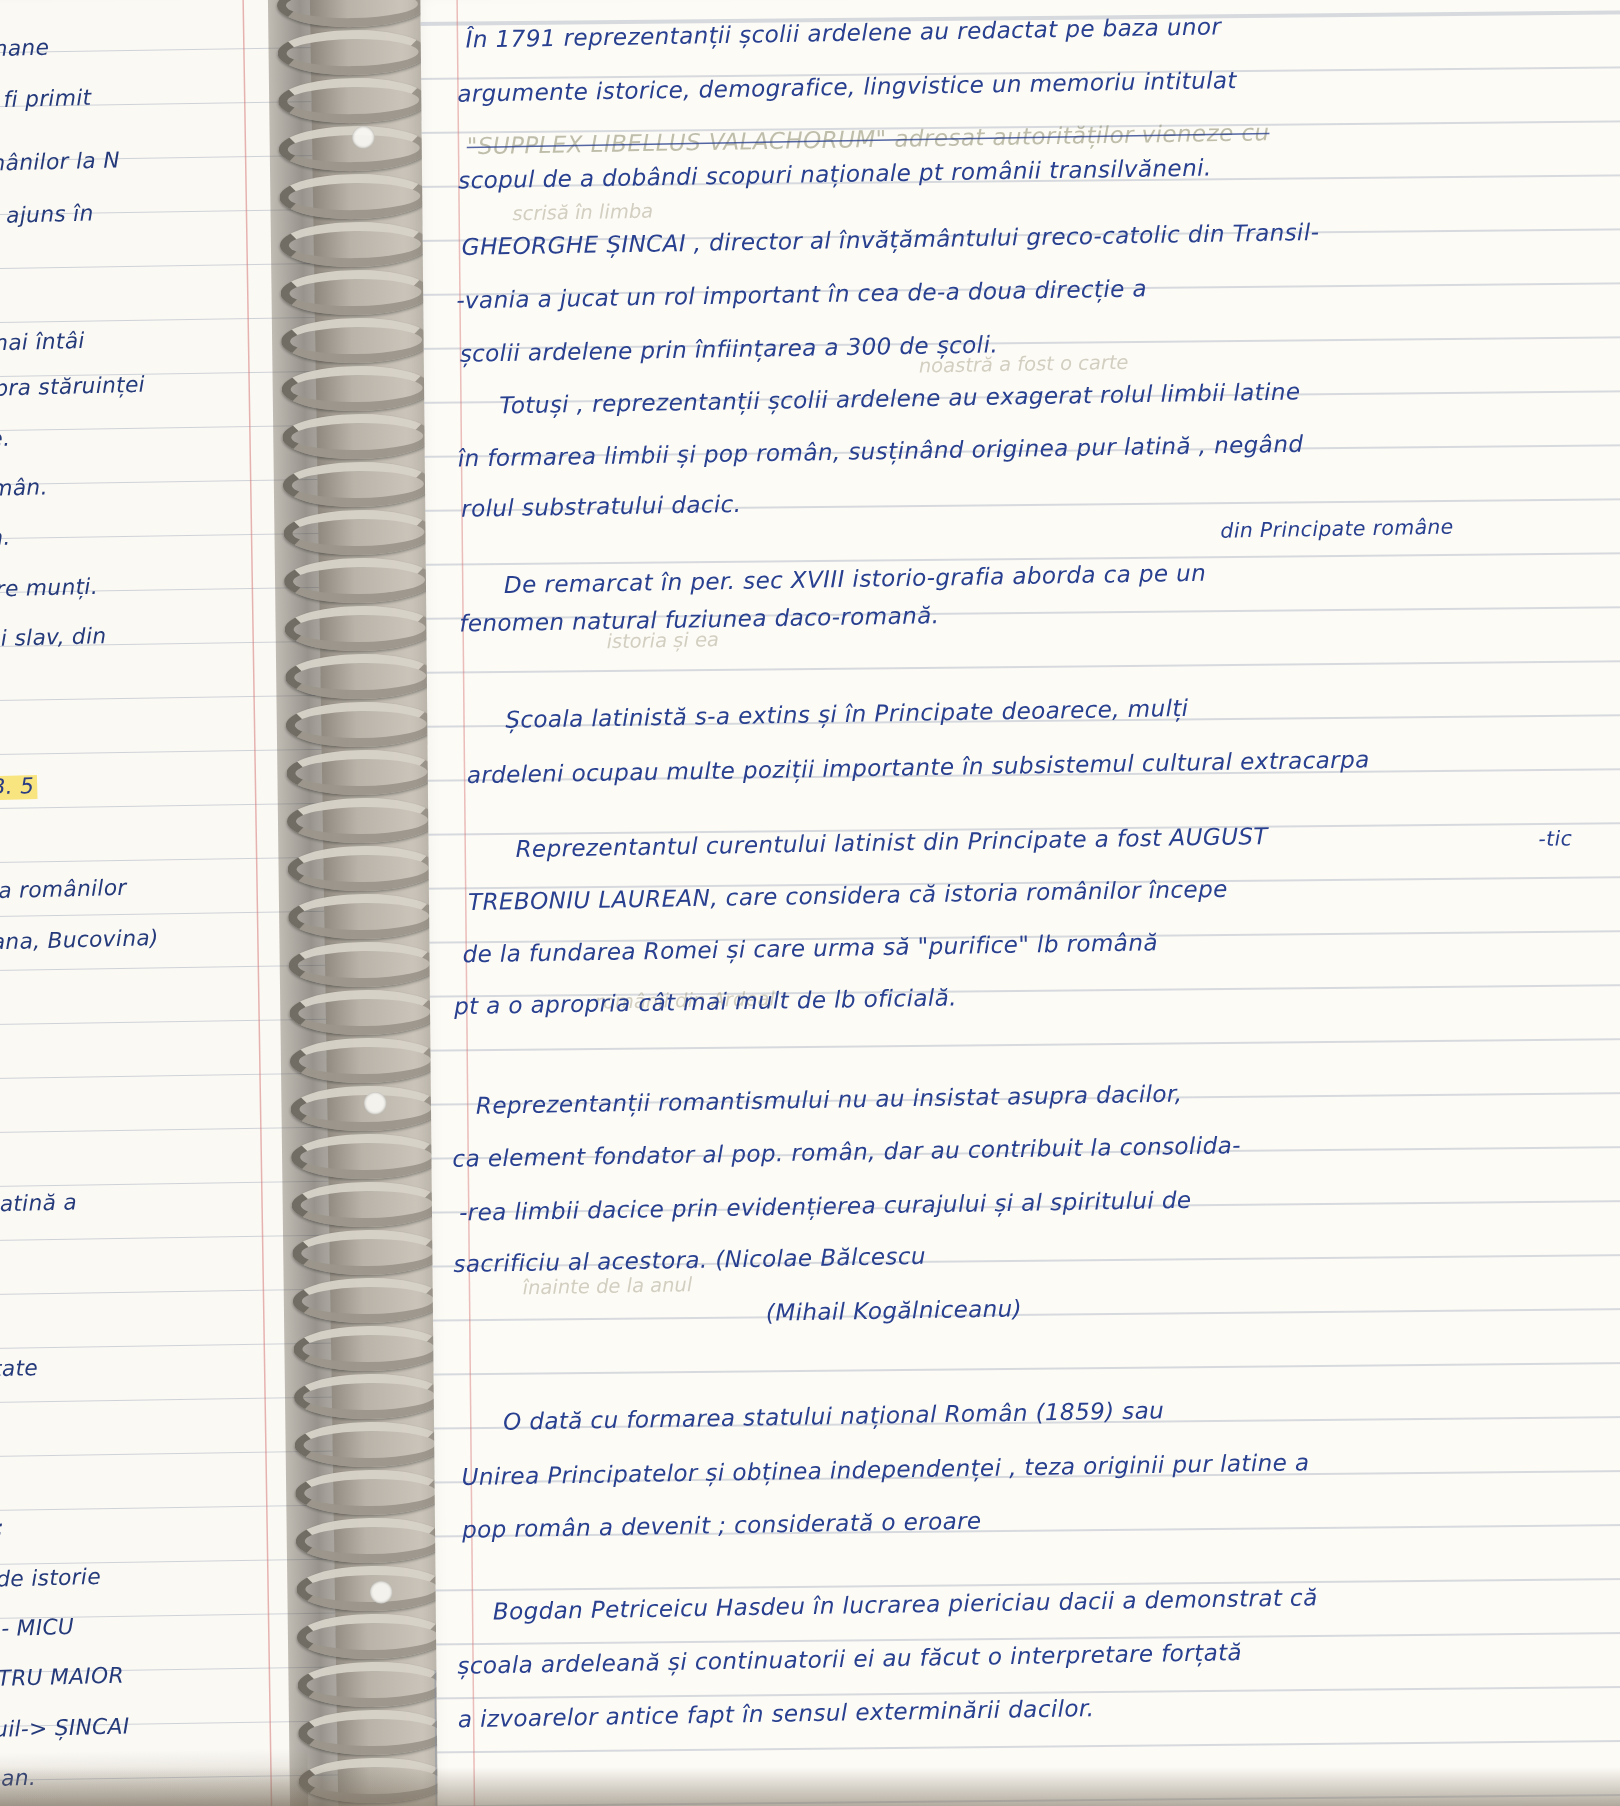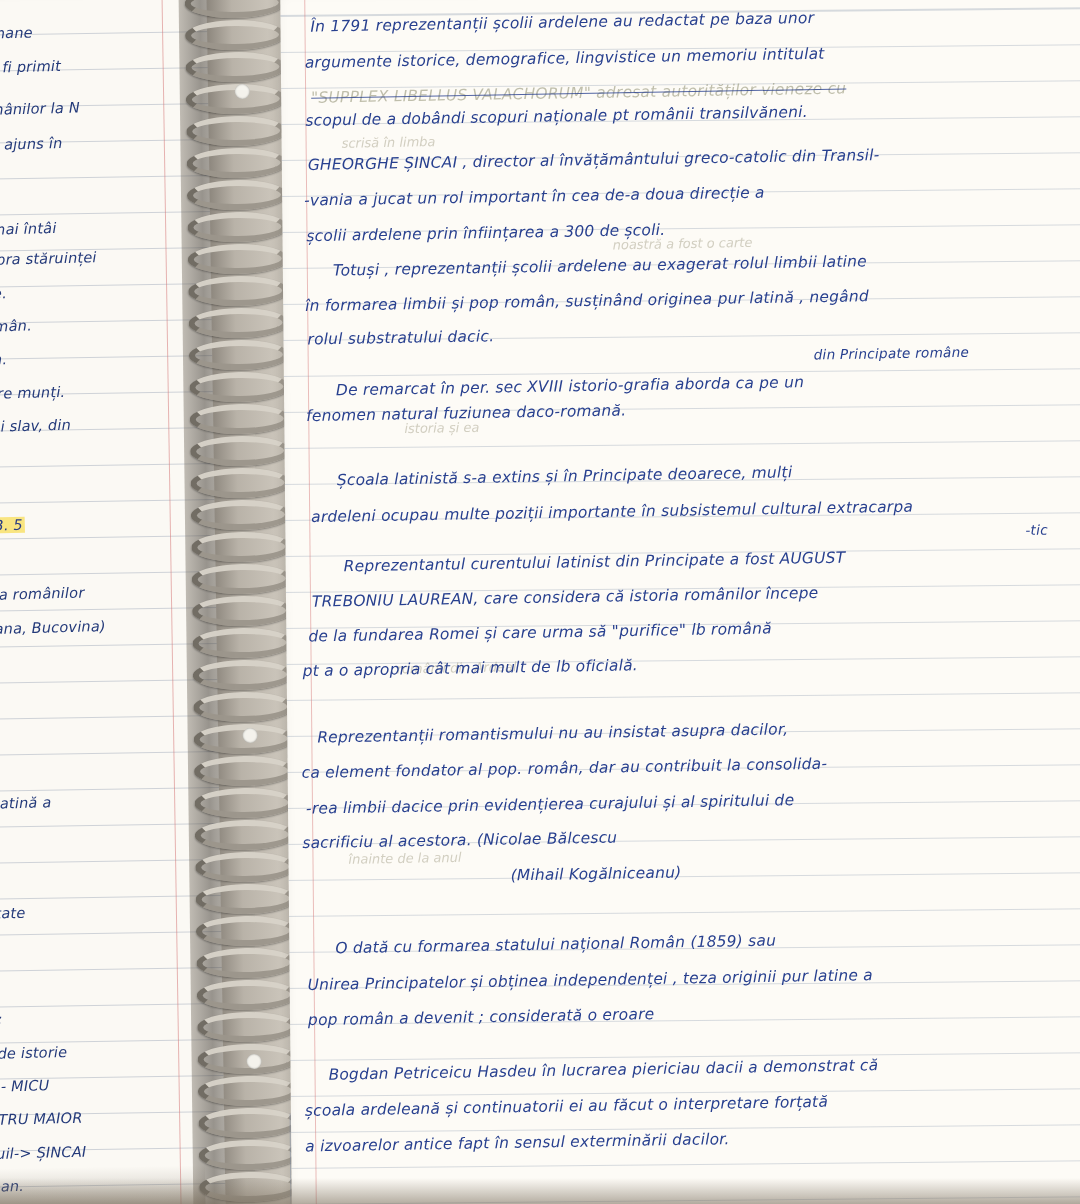--- a/index.html
+++ b/index.html
@@ -261,21 +261,21 @@
     <div class="hw" style="left:50px; top:262px;">Totuși , reprezentanții  școlii ardelene  au  exagerat  rolul limbii  latine</div>
     <div class="hw" style="left:22px; top:297px;">în formarea  limbii  și  pop român, susținând  originea  pur latină , negând</div>
     <div class="hw" style="left:24px; top:332px;">rolul  substratului  dacic.</div>
 
     <div class="hw small" style="left:530px; top:352px;">din Principate  române</div>
     <div class="hw" style="left:52px; top:382px;">De remarcat  în per.  sec  XVIII   istorio-grafia  aborda  ca pe un</div>
     <div class="hw" style="left:22px; top:408px;">fenomen  natural  fuziunea  daco-romană.</div>
 
     <div class="hw" style="left:52px; top:472px;">Școala    latinistă  s-a  extins  și  în  Principate  deoarece, mulți</div>
     <div class="hw" style="left:26px; top:508px;">ardeleni  ocupau  multe  poziții  importante în  subsistemul cultural extracarpa</div>
-    <div class="hw small" style="left:740px; top:530px;">-tic</div>
+    <div class="hw small" style="left:740px; top:560px;">-tic</div>
 
     <div class="hw" style="left:58px; top:558px;">Reprezentantul  curentului  latinist  din Principate  a  fost AUGUST</div>
     <div class="hw" style="left:26px; top:593px;">TREBONIU   LAUREAN, care  considera  că  istoria  românilor  începe</div>
     <div class="hw" style="left:22px; top:628px;">de la  fundarea  Romei  și  care  urma să  "purifice"  lb română</div>
     <div class="hw" style="left:16px; top:663px;">pt a  o apropria cât mai mult  de lb oficială.</div>
 
     <div class="hw" style="left:30px; top:729px;">Reprezentanții  romantismului  nu  au  insistat  asupra  dacilor,</div>
     <div class="hw" style="left:14px; top:764px;">ca element  fondator  al pop. român, dar  au  contribuit  la  consolida-</div>
     <div class="hw" style="left:18px; top:800px;">-rea  limbii  dacice prin  evidențierea  curajului  și  al spiritului de</div>
     <div class="hw" style="left:14px; top:835px;">sacrificiu  al  acestora. (Nicolae  Bălcescu</div>

